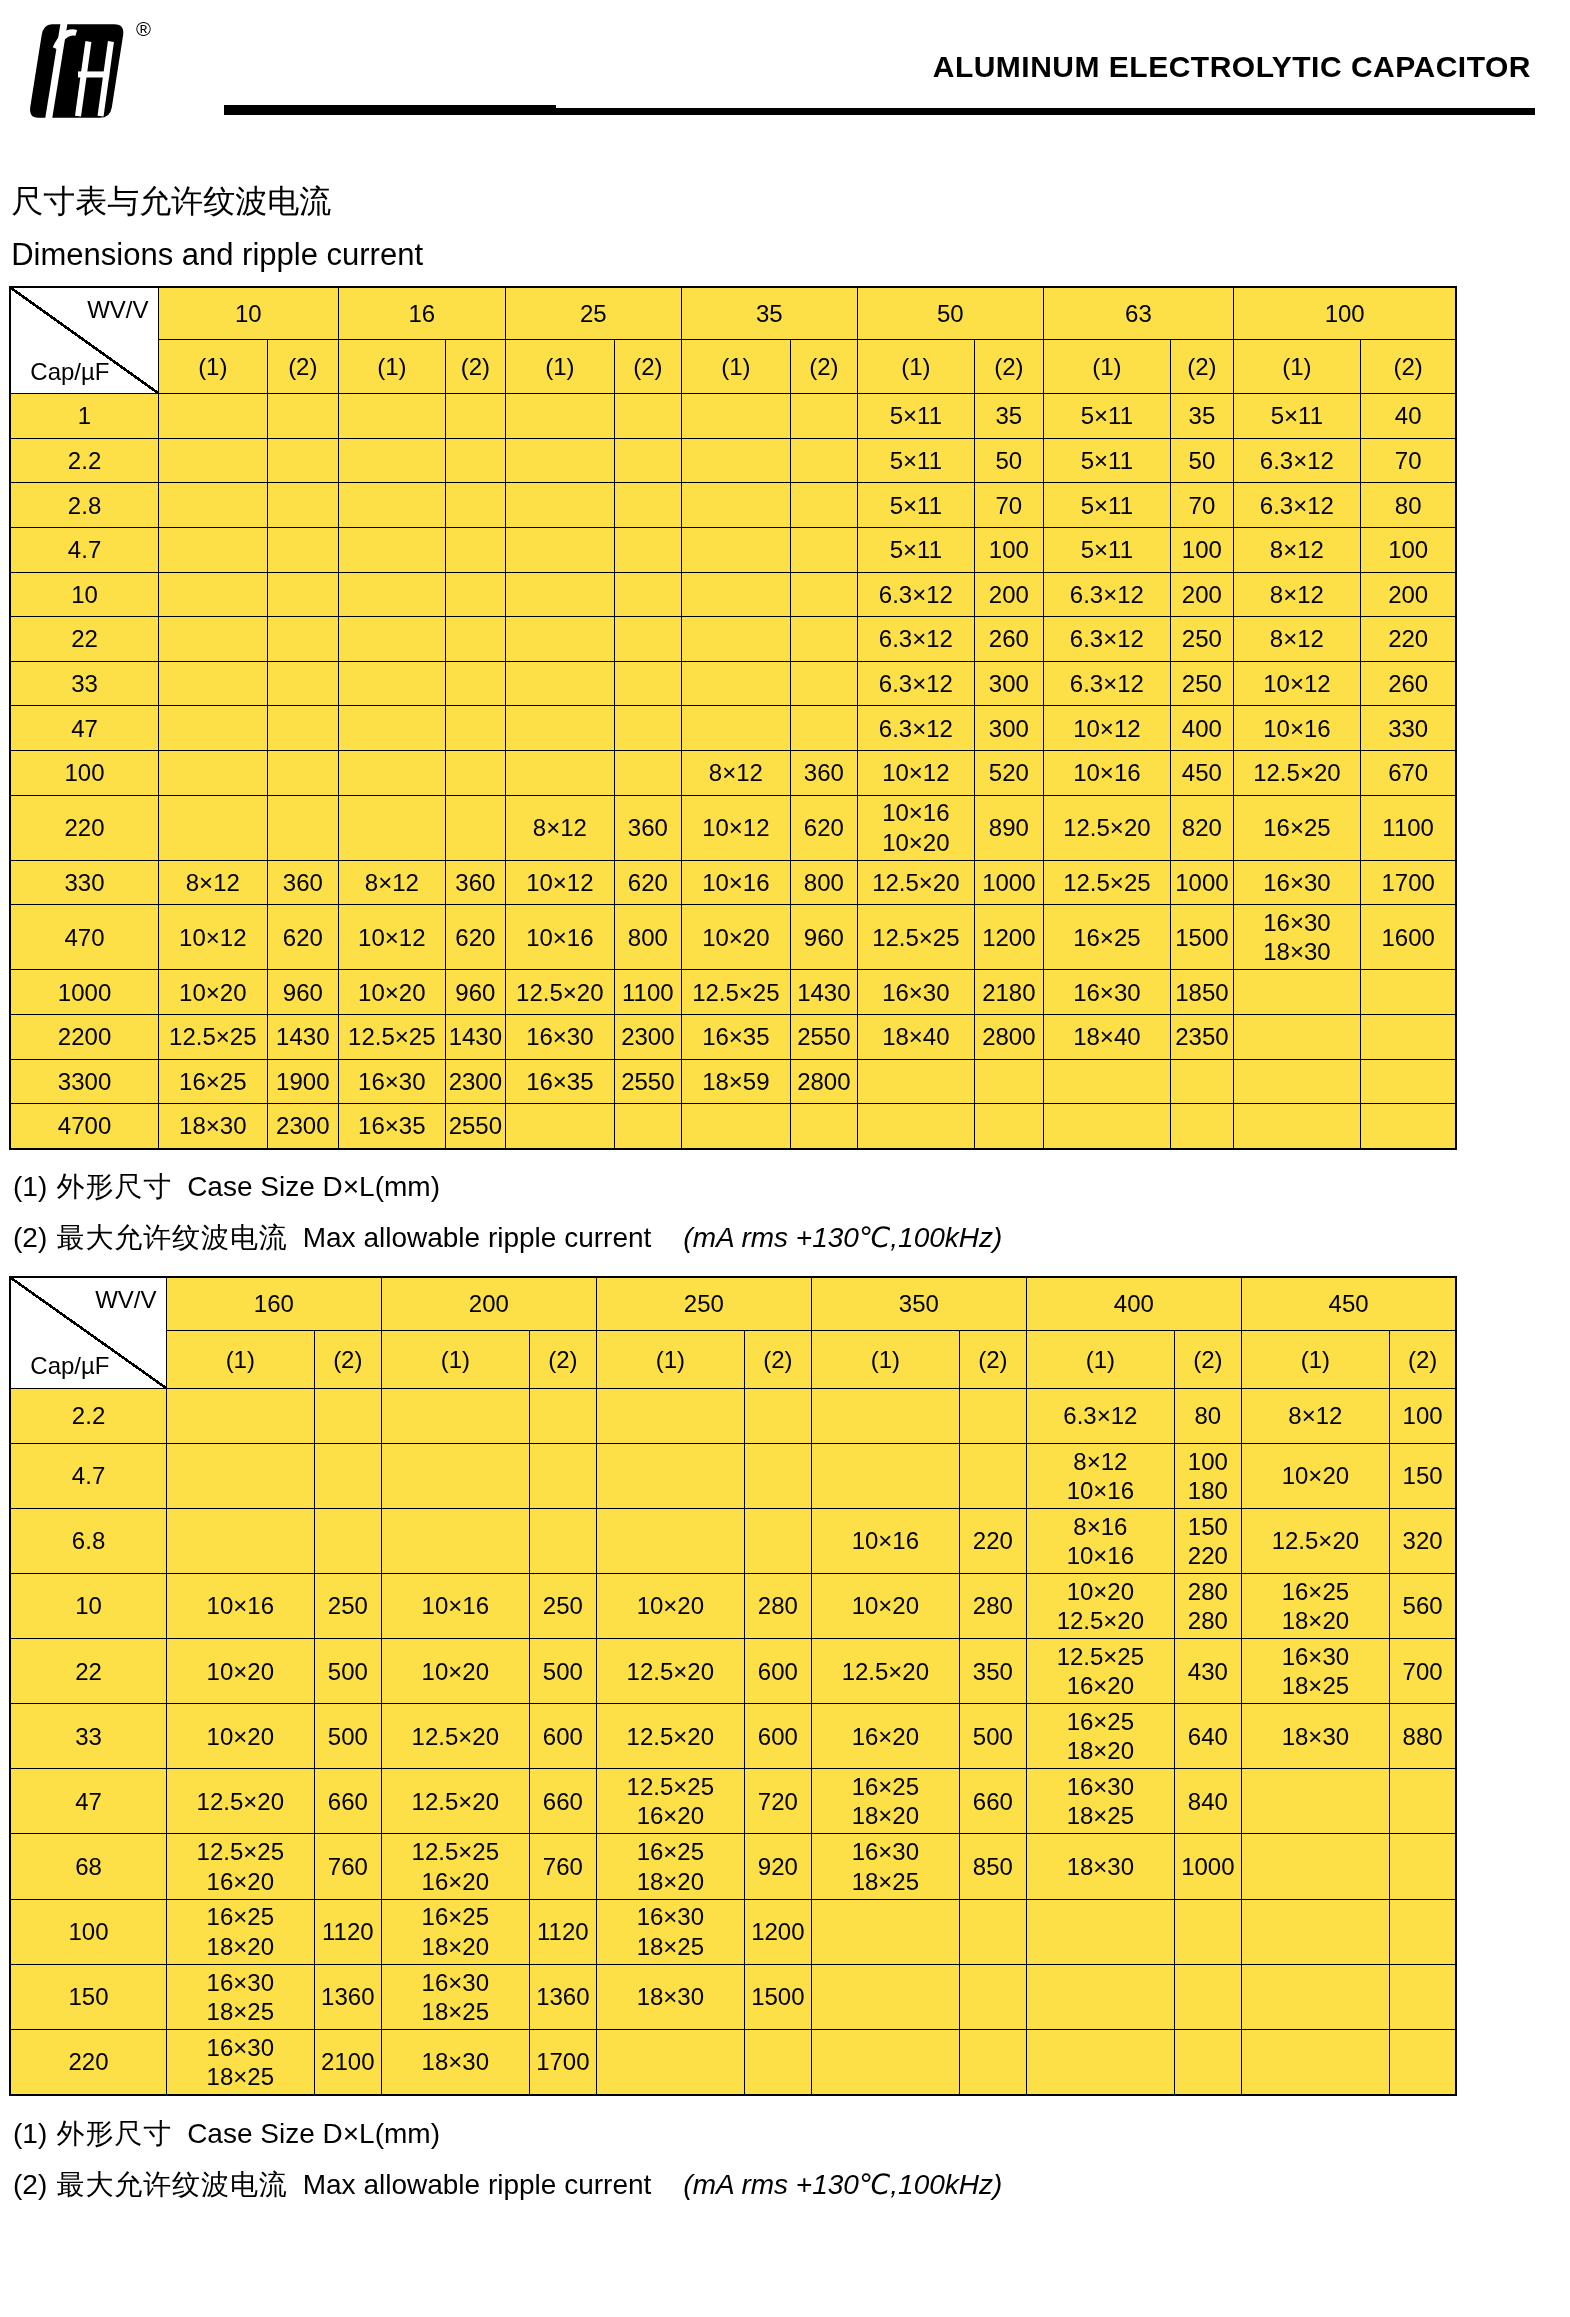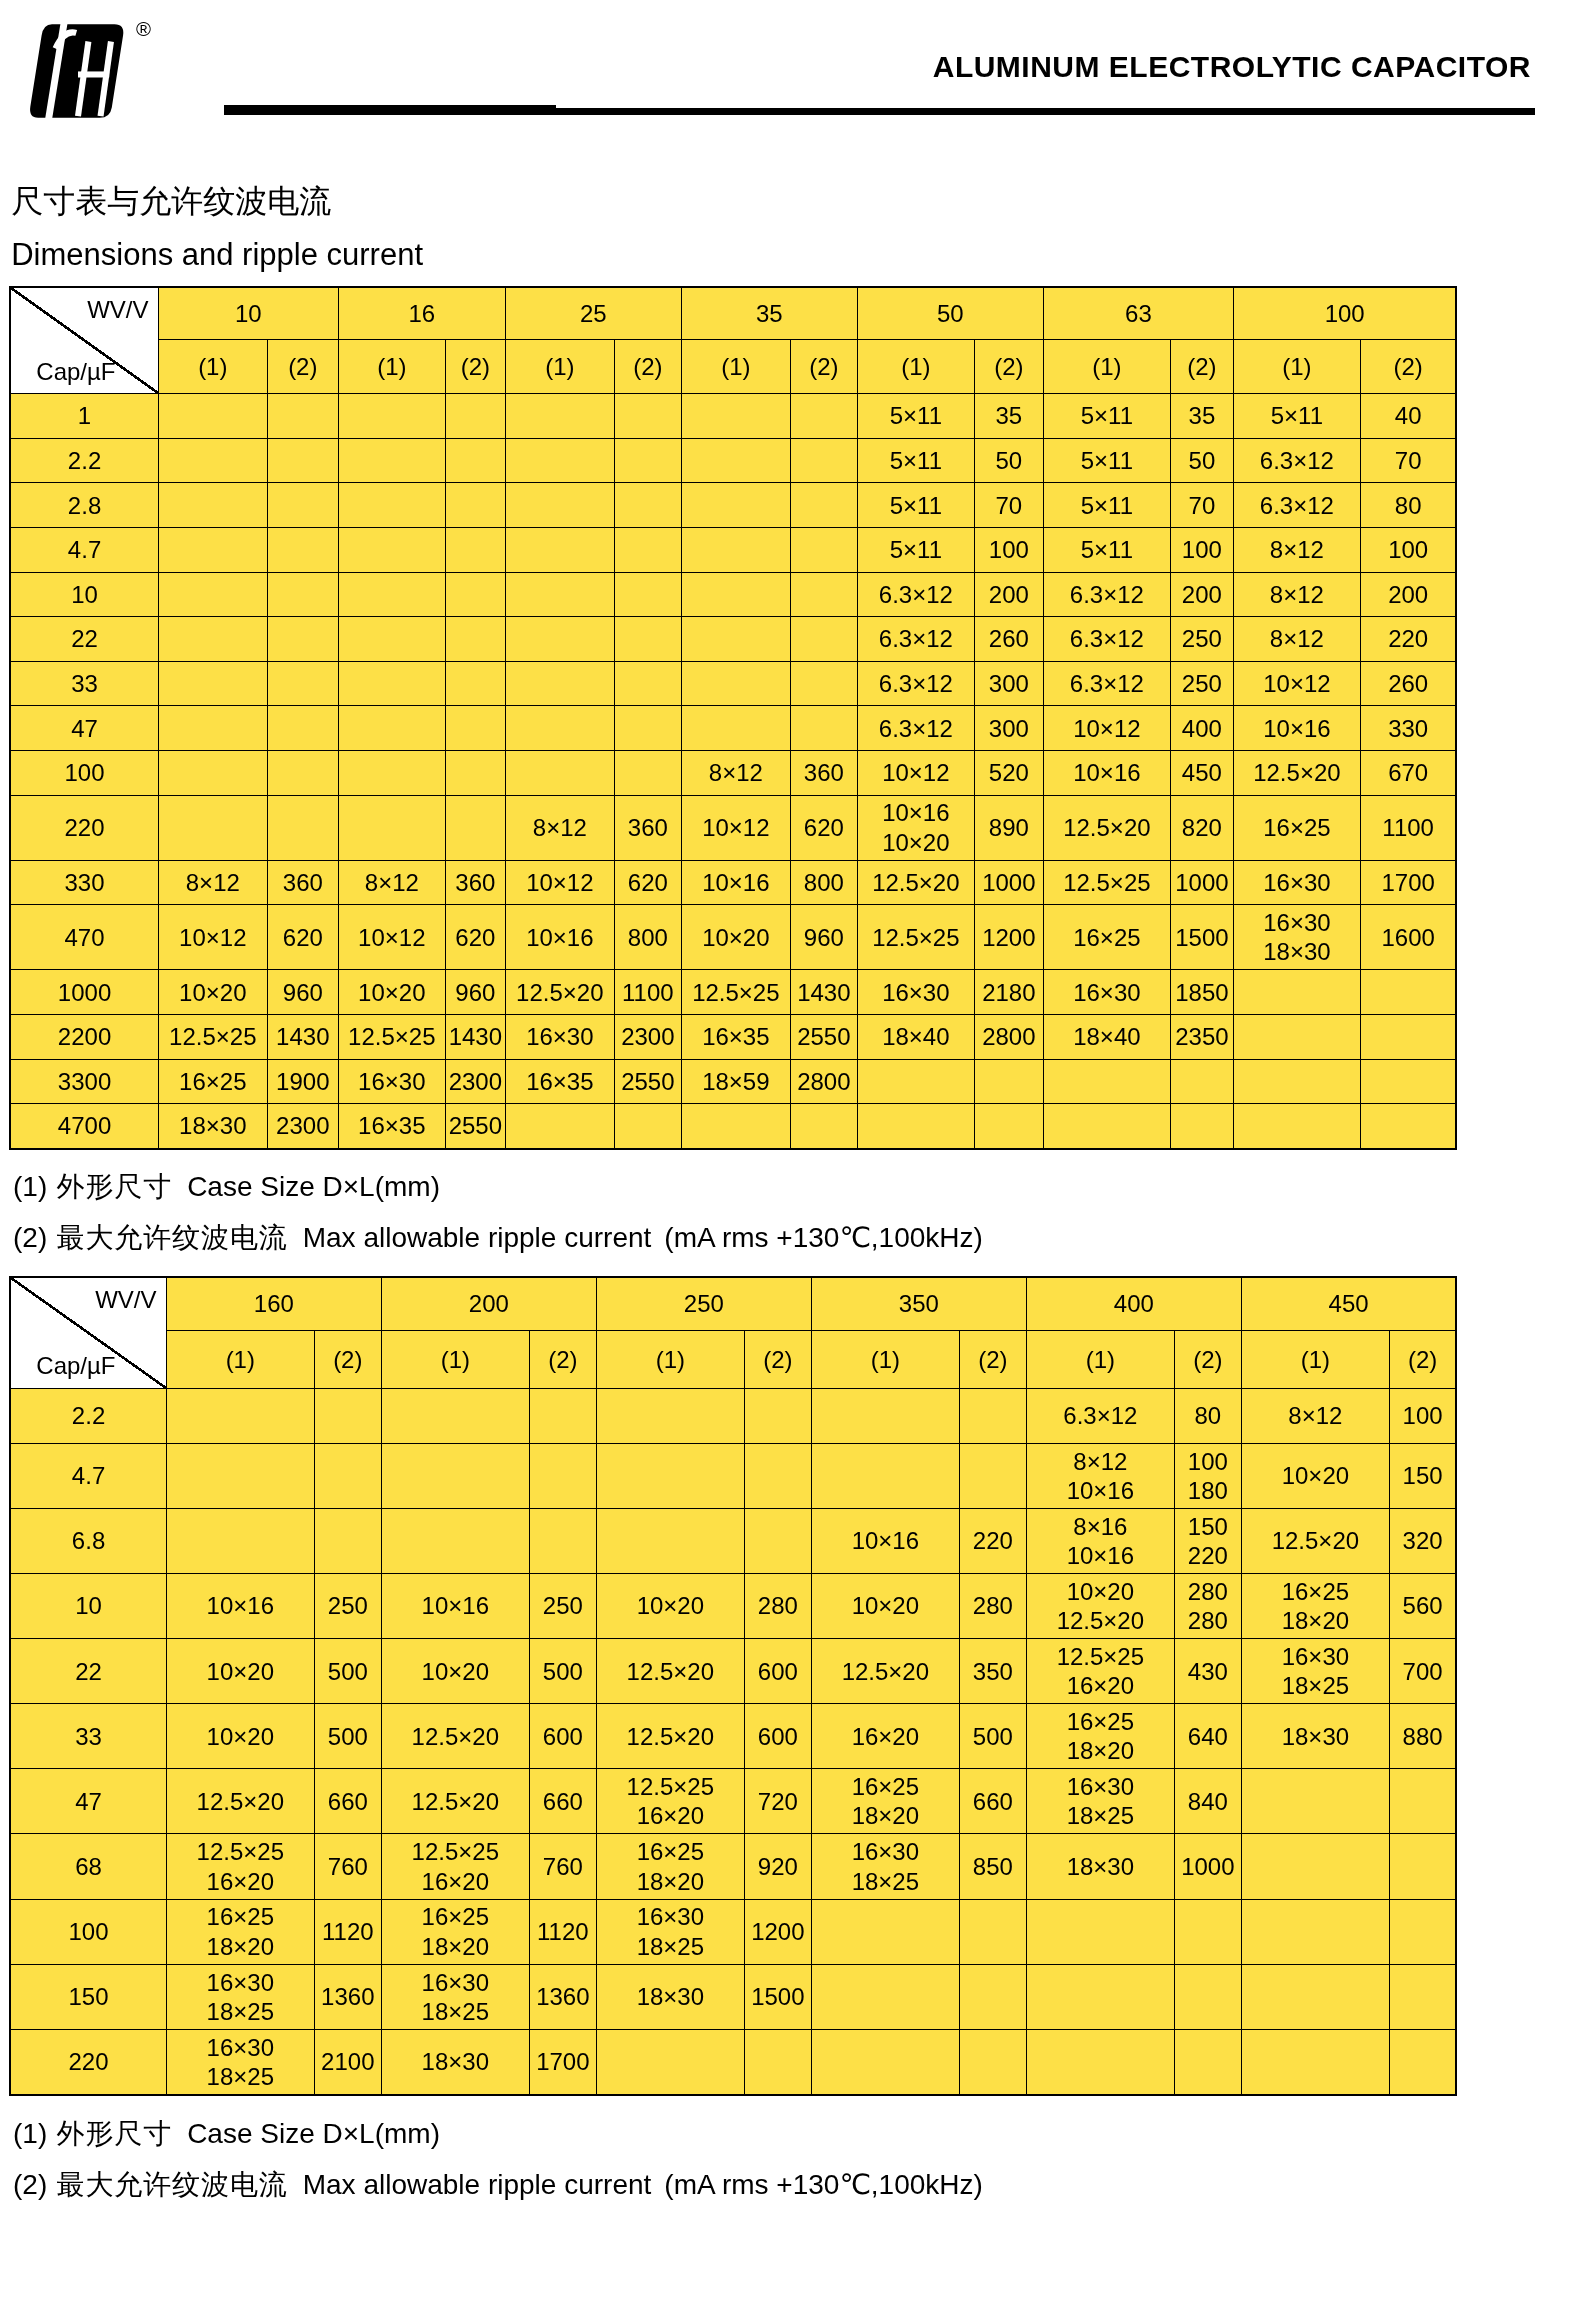--- a/index.html
+++ b/index.html
@@ -40,28 +40,28 @@
   .t2 thead tr.r1 th{height:46px;}
   .t2 thead tr.r2 th{height:52px;}
   .t2 tbody td{height:48px;}
   th.corner{
     position:relative;padding:0;
     background:linear-gradient(to top right,
       #fff calc(50% - 1.3px), #000 calc(50% - 1.3px),
       #000 calc(50% + 1.3px), #fff calc(50% + 1.3px));
   }
   th.corner .ct{position:absolute;top:7.4px;right:9.3px;font-size:24px;}
-  th.corner .cb{position:absolute;bottom:7.4px;left:25px;font-size:24px;}
+  th.corner .cb{position:absolute;bottom:7.4px;left:19px;font-size:24px;}
 
   
   .fnotes{margin:15px 0 18.6px 3.7px;}
   .fnote{font-size:28px;margin:5.6px 0 13px 0;}
   .fnote .num{margin-right:9.3px;}
   .fnote .cn{margin-right:15px;letter-spacing:0.9px;}
-  .fnote .cond{margin-left:13px;}
+  .fnote .cond{margin-left:32px;font-style:italic;}
   .tbl-wrap{margin-top:5.6px;}
   .tbl-wrap+ .fnotes{margin-top:18.6px;}
 </style>
 </head>
 <body>
 
 <div class="page">
 
   <div class="hdr">
     <div class="logo">

